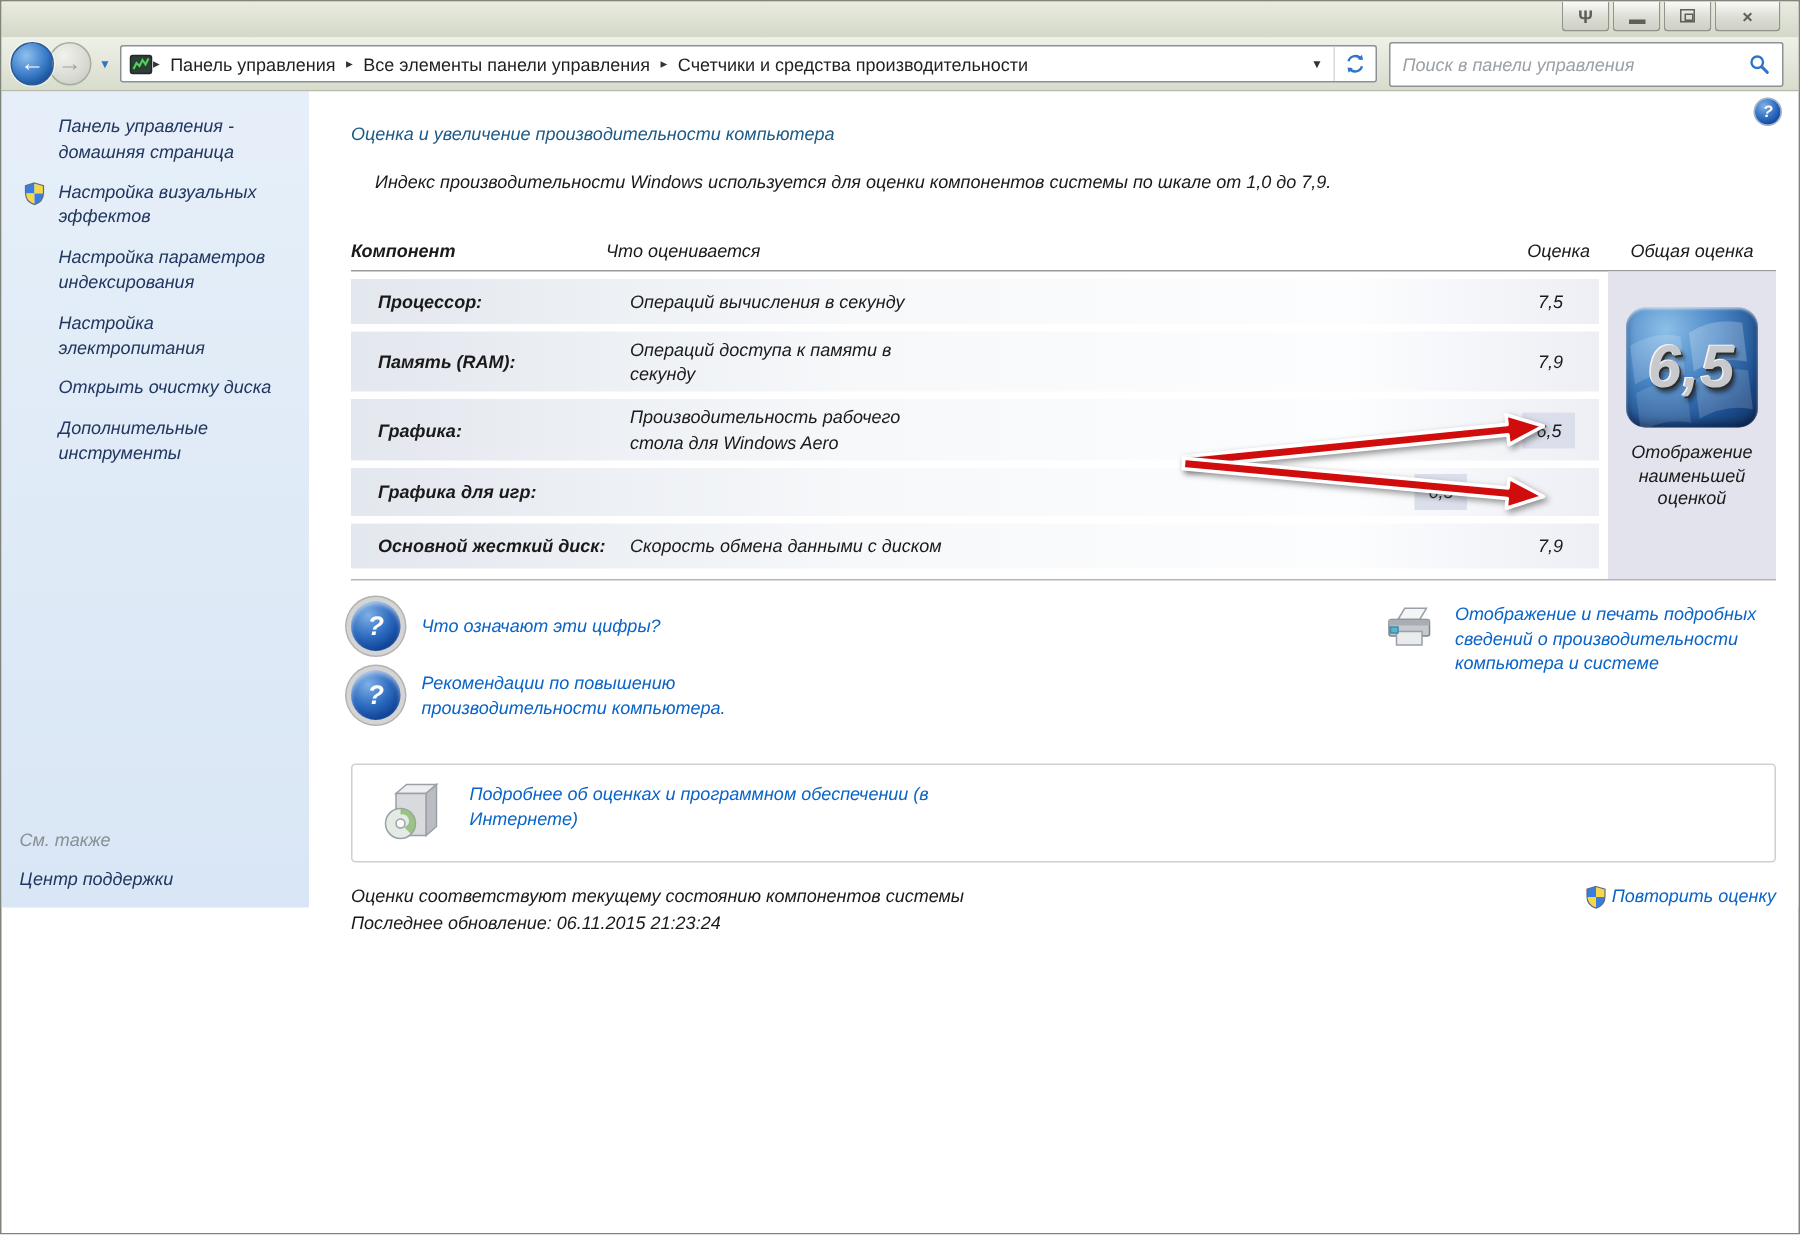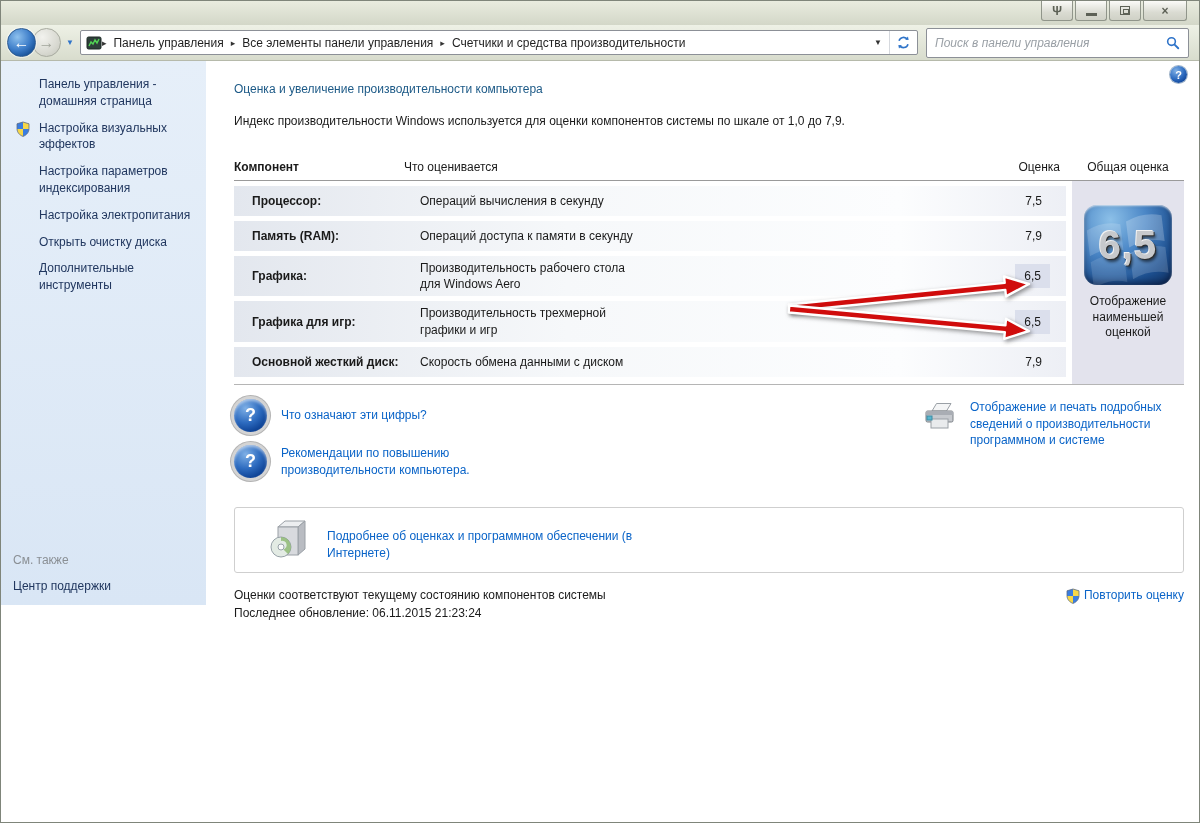--- a/index.html
+++ b/index.html
@@ -28,37 +28,37 @@
   .crumbs { flex:1 1 auto; display:flex; align-items:center; gap:7px; overflow:hidden; white-space:nowrap; color:#1f1f1f; }
   .crumb-sep { font-size:9px; color:#333; }
   .crumb { cursor:default; }
   .addr-btn { width:22px; height:23px; display:flex; align-items:center; justify-content:center; color:#333; font-size:8px; }
   .addr-refresh { width:28px; height:23px; border-left:1px solid #d6d9de; display:flex; align-items:center; justify-content:center; }
   .searchbox { width:263px; height:30px; margin-left:8px; background:#fff; border:1px solid #8c9097; border-radius:2px; display:flex; align-items:center; padding:0 8px 0 8px; flex:0 0 auto; }
   .searchbox input { flex:1; border:none; outline:none; font-family:inherit; font-size:12px; color:#333; background:transparent; min-width:0; }
   .searchbox input::placeholder { font-style:italic; color:#9aa0a6; }
 
   
-  .body-row { display:flex; height:544px; }
+  .body-row { display:flex; height:544px;font-style:italic; }
 
   
   .sidebar { position:relative; width:205px; flex:0 0 auto; background:linear-gradient(#e6eff9,#d9e6f5); padding:15px 8px 0 12px; }
   .sb-item { position:relative; padding-left:26px; margin-bottom:10px; line-height:1.4; color:#21375f; cursor:pointer; }
   .sb-item .sb-icon { position:absolute; left:2px; top:1px; }
   .sb-see-also { position:absolute; left:12px; bottom:12px; }
   .sb-see-also .hdr { color:#8a8f94; margin-bottom:12px; }
   .sb-see-also .lnk { color:#21375f; cursor:pointer; }
 
   
   .main { position:relative; flex:1 1 auto; background:#fff; padding:0 15px 0 28px; min-width:0; }
   .help-btn { position:absolute; top:5px; right:12px; width:17px; height:17px; border-radius:50%;
               background:radial-gradient(circle at 35% 28%, #7fb0e6 0%, #2e6cc0 50%, #0b3f92 85%);
               box-shadow:0 0 0 1px #9fb3c8; color:#fff; font-weight:bold; font-size:11px; display:flex; align-items:center; justify-content:center; cursor:pointer; }
   h1.page-title { margin-top:21px; font-size:12px; font-weight:normal; color:#1d5a87; }
-  .intro { margin-top:16px; max-width:680px; line-height:1.5; color:#1a1a1a; }
+  .intro { margin-top:16px; max-width:680px; line-height:1.5; color:#1a1a1a;margin-left:16px; }
 
   
   .pt { margin-top:30px; }
   .pt-header { display:flex; align-items:flex-end; padding-bottom:6px; }
   .pt-h-left { flex:1; display:grid; grid-template-columns:170px 1fr 72px; align-items:end; }
   .pt-h-left .h-comp { font-weight:bold; }
   .pt-h-left .h-score { justify-self:end; padding-right:6px; }
   .pt-h-base { width:112px; margin-left:6px; text-align:center; }
   .pt-body { position:relative; display:flex; border-top:1px solid #9a9a9a; border-bottom:1px solid #b5b5b5; }
   .pt-rows { flex:1; padding:5px 0 2px; min-width:0; }
@@ -90,21 +90,21 @@
            background:radial-gradient(circle at 35% 28%, #7fb0e6 0%, #2e6cc0 45%, #0b3f92 78%, #062e6c 100%);
            box-shadow:0 0 0 3px #d4d4d4, 0 0 0 4px #b3b3b3, inset 0 2px 3px rgba(255,255,255,.55);
            display:flex; align-items:center; justify-content:center; color:#fff; font-weight:bold; font-size:18px; cursor:pointer; }
   a.blue, .blue-link { color:#0a64c8; text-decoration:none; line-height:1.4; cursor:pointer; }
   .q-link-2line { max-width:270px; display:inline-block; }
   .print-block { margin-left:auto; display:flex; align-items:flex-start; width:262px; }
   .print-icon { flex:0 0 auto; margin:2px 12px 0 0; }
   .print-link { max-width:210px; display:inline-block; line-height:1.45; }
 
   
-  .info-box { margin-top:16px; border:1px solid #cfcfcf; border-radius:3px; padding:11px 26px; display:flex; align-items:flex-end; }
+  .info-box { margin-top:16px; border:1px solid #cfcfcf; border-radius:3px; padding:11px 12px; display:flex; align-items:flex-start; }
   .swbox-icon { flex:0 0 auto; margin:0 18px 0 6px; }
   .info-link { max-width:310px; display:inline-block; line-height:1.45; }
 
   
   .status { position:relative; margin-top:13px; line-height:1.5; }
   .rerun { position:absolute; right:0; top:1px; display:flex; align-items:center; gap:3px; cursor:pointer; }
 
   
   .shield16 { display:inline-block; width:16px; height:16px; }
 </style>
@@ -240,21 +240,20 @@
               <span class="score">7,9</span>
             </div>
             <div class="pt-row">
               <span class="comp">Графика:</span>
               <span class="what">Производительность рабочего стола для Windows Aero</span>
               <span></span>
               <span class="score hl">6,5</span>
             </div>
             <div class="pt-row">
               <span class="comp">Графика для игр:</span>
-              <span class="what">Производительность трехмерной графики и игр</span>
               <span></span>
               <span class="score hl">6,5</span>
             </div>
             <div class="pt-row">
               <span class="comp">Основной жесткий диск:</span>
               <span class="what">Скорость обмена данными с диском</span>
               <span></span>
               <span class="score">7,9</span>
             </div>
           </div>
@@ -298,21 +297,21 @@
         </div>
 
         <div class="print-block">
           <svg class="print-icon" width="36" height="30" viewBox="0 0 36 30">
             <path d="M10 10 L14.5 2.5 L29 2.5 L24.5 10 Z" fill="#f4f5f6" stroke="#9aa0a6"></path>
             <rect x="4" y="10" width="27" height="11" rx="1.5" fill="#c6c9ce" stroke="#7c8187"></rect>
             <rect x="4" y="10" width="27" height="4" fill="#a9adb4"></rect>
             <rect x="9" y="18" width="17" height="9" fill="#e9ebed" stroke="#9aa0a6"></rect>
             <rect x="5" y="15" width="5" height="4" fill="#58b6cf" stroke="#3d8ca3"></rect>
           </svg>
-          <a class="blue print-link">Отображение и печать подробных сведений о производительности программном и системе</a>
+          <a class="blue print-link">Отображение и печать подробных сведений о производительности компьютера и системе</a>
         </div>
       </div>
 
       <div class="info-box">
         <svg class="swbox-icon" width="42" height="42" viewBox="0 0 42 42">
           <path d="M11 8 L18 2 L38 2 L31 8 Z" fill="#eceef0" stroke="#9aa0a6"></path>
           <path d="M31 8 L38 2 L38 30 L31 36 Z" fill="#b9bcc2" stroke="#9aa0a6"></path>
           <rect x="11" y="8" width="20" height="28" fill="#d8dade" stroke="#9aa0a6"></rect>
           <circle cx="14" cy="28" r="10" fill="#e3ebe4" stroke="#98a2a8"></circle>
           <path d="M14 18 a10 10 0 0 1 7 17 l-4.5 -4.5 a4 4 0 0 0 -2.5 -8.5 z" fill="#8fba74" opacity="0.85"></path>

